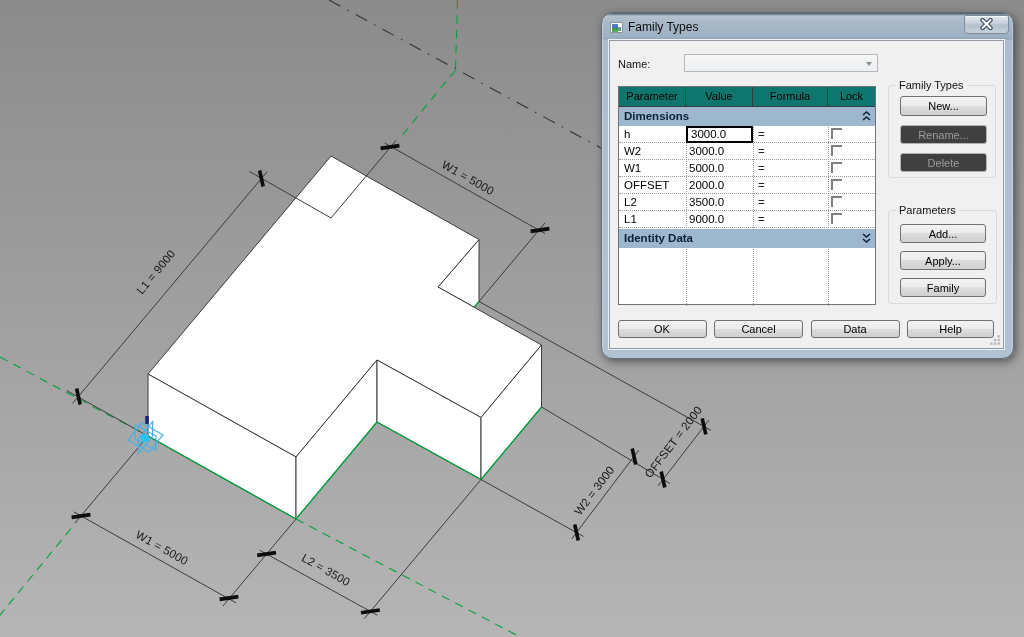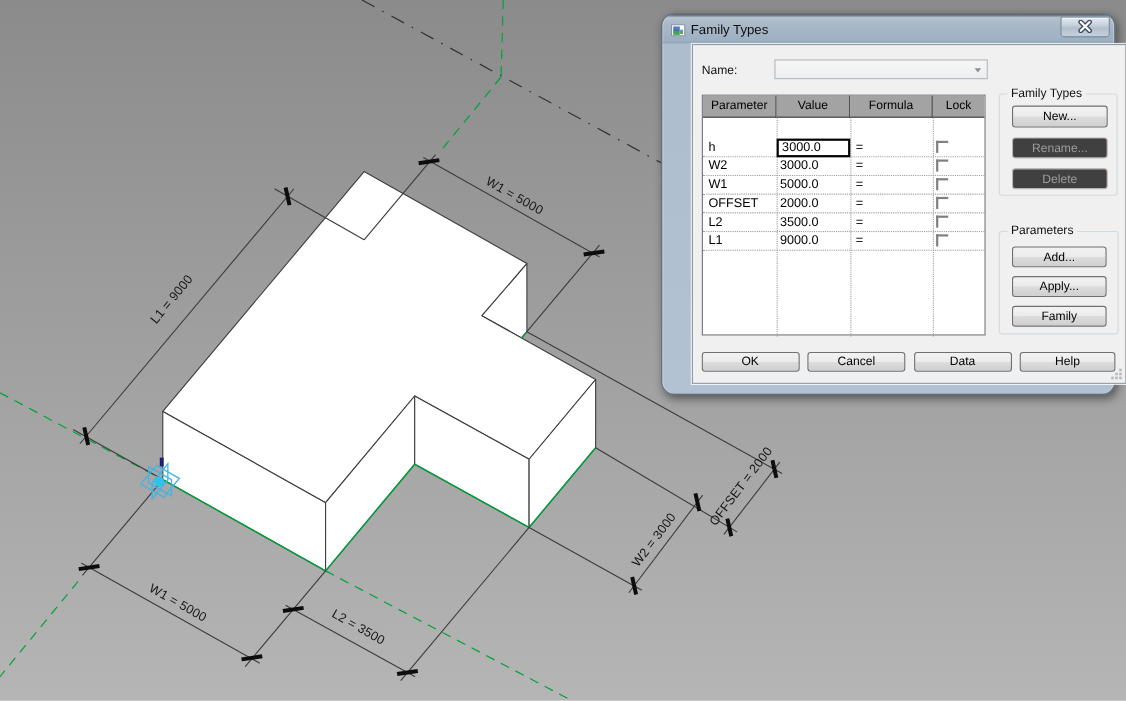--- a/index.html
+++ b/index.html
@@ -21,30 +21,30 @@
        background:linear-gradient(180deg,#5b83c4 0%,#4a71b5 45%,#3e9a4e 55%,#58b05e 100%);}
   #dlgicon i{position:absolute;right:1px;bottom:1px;width:3px;height:4px;
        background:linear-gradient(180deg,#6f92cc,#57a75f);}
   #closebtn{position:absolute;left:362px;top:2px;width:43px;height:17px;
        border:1px solid #7e8d9d;border-radius:2px 2px 4px 4px;
        background:linear-gradient(180deg,#e3eaf0 0%,#c8d2dc 40%,#b2bfcc 55%,#c6d1dc 100%);
        box-shadow:inset 0 1px 0 rgba(255,255,255,.7);}
   #closebtn svg{position:absolute;left:15px;top:2px;}
   .client{position:absolute;left:7px;top:27px;width:395px;height:309px;
        background:#f0f0f0;border:1px solid #8f99a3;box-sizing:border-box;
-       box-shadow:0 0 0 1px rgba(255,255,255,.8);margin-left:20px;}
+       box-shadow:0 0 0 1px rgba(255,255,255,.8);}
   .lbl{position:absolute;font-size:11px;color:#111;}
   .combo{position:absolute;left:74px;top:13px;width:194px;height:18px;box-sizing:border-box;
        border:1px solid #b4b7bb;background:linear-gradient(180deg,#f6f6f6,#edeef0);}
   .combo .arr{position:absolute;right:5px;top:7px;width:0;height:0;
        border-left:3.5px solid transparent;border-right:3.5px solid transparent;border-top:4px solid #8a9097;}
   
   #tbl{position:absolute;left:8px;top:45px;width:258px;height:219px;box-sizing:border-box;
        border:1px solid #6e737a;background:#fff;}
-  .hdr{position:absolute;top:0;height:20px;box-sizing:border-box;background:#a3a3a3;
+  .hdr{position:absolute;top:0;height:20px;box-sizing:border-box;background:#0f766e;
        border-right:1px solid #3c3c3c;border-bottom:1px solid #3c3c3c;
        text-align:center;line-height:19px;font-size:11px;color:#000;}
   .sect{position:absolute;left:0;width:256px;height:19px;background:#9db7cf;box-sizing:border-box;z-index:2;
        color:#0d2135;font-weight:bold;font-size:11.5px;line-height:19px;padding-left:5px;}
   .row{position:absolute;left:0;width:256px;height:17px;box-sizing:border-box;
        border-bottom:1px dotted #9a9a9a;font-size:11.5px;line-height:16px;color:#000;}
   .cP{position:absolute;left:5px;top:0;}
   .cV{position:absolute;left:70px;top:0;}
   .cF{position:absolute;left:139px;top:0;color:#222;}
   .vline{position:absolute;top:0;width:0;border-left:1px dotted #9a9a9a;}
@@ -165,20 +165,25 @@
     <div class="lbl" style="left:8px;top:17px;">Name:</div>
     <div class="combo">
         <span class="arr"></span>
       </div>
 
     <div id="tbl">
       <div class="hdr" style="left:0;width:67px;border-left:none;">Parameter</div>
       <div class="hdr" style="left:67px;width:67px;">Value</div>
       <div class="hdr" style="left:134px;width:75px;">Formula</div>
       <div class="hdr" style="left:209px;width:47px;border-right:none;">Lock</div>
+      <div class="sect" style="top:20px;">Dimensions
+        <svg class="chev" viewBox="0 0 9 12">
+            <path d="M1,5 L4.5,2 L8,5 M1,10 L4.5,7 L8,10" stroke="#123" stroke-width="1.6" fill="none"></path>
+          </svg>
+      </div>
       <div class="row" style="top:39px;">
           <span class="cP">h</span>
           <span class="cV" style="left:72px;">3000.0</span>
           <span class="cF">=</span>
           <span class="lock"></span>
         </div>
       <div class="row" style="top:56px;">
           <span class="cP">W2</span>
           <span class="cV">3000.0</span>
           <span class="cF">=</span>
@@ -201,20 +206,25 @@
           <span class="cV">3500.0</span>
           <span class="cF">=</span>
           <span class="lock"></span>
         </div>
       <div class="row" style="top:124px;">
           <span class="cP">L1</span>
           <span class="cV">9000.0</span>
           <span class="cF">=</span>
           <span class="lock"></span>
         </div>
+      <div class="sect" style="top:142px;">Identity Data
+        <svg class="chev" viewBox="0 0 9 12">
+            <path d="M1,2 L4.5,5 L8,2 M1,7 L4.5,10 L8,7" stroke="#123" stroke-width="1.6" fill="none"></path>
+          </svg>
+      </div>
 
       <div style="position:absolute;left:67px;top:39px;width:67px;height:17px;border:2px solid #000;box-sizing:border-box;z-index:3;"></div>
 
       <div class="vline" style="left:67px;top:20px;height:199px;"></div>
       <div class="vline" style="left:134px;top:20px;height:199px;"></div>
       <div class="vline" style="left:209px;top:20px;height:199px;"></div>
     </div>
 
     <div class="grp" style="left:278px;top:44px;width:108px;height:93px;">
       <span class="glbl">Family Types</span>

